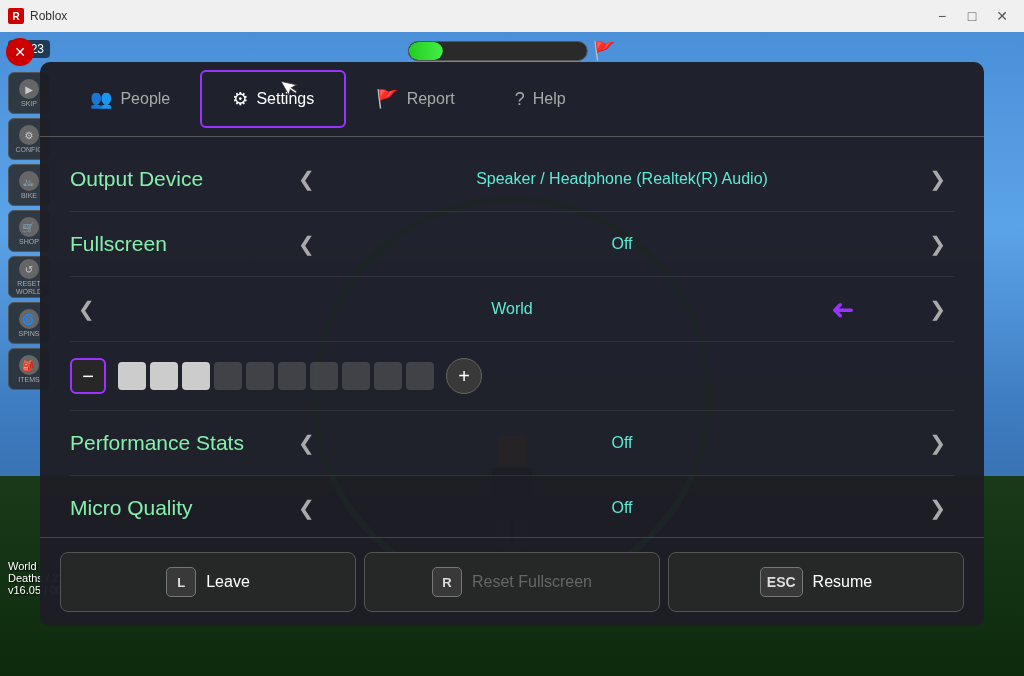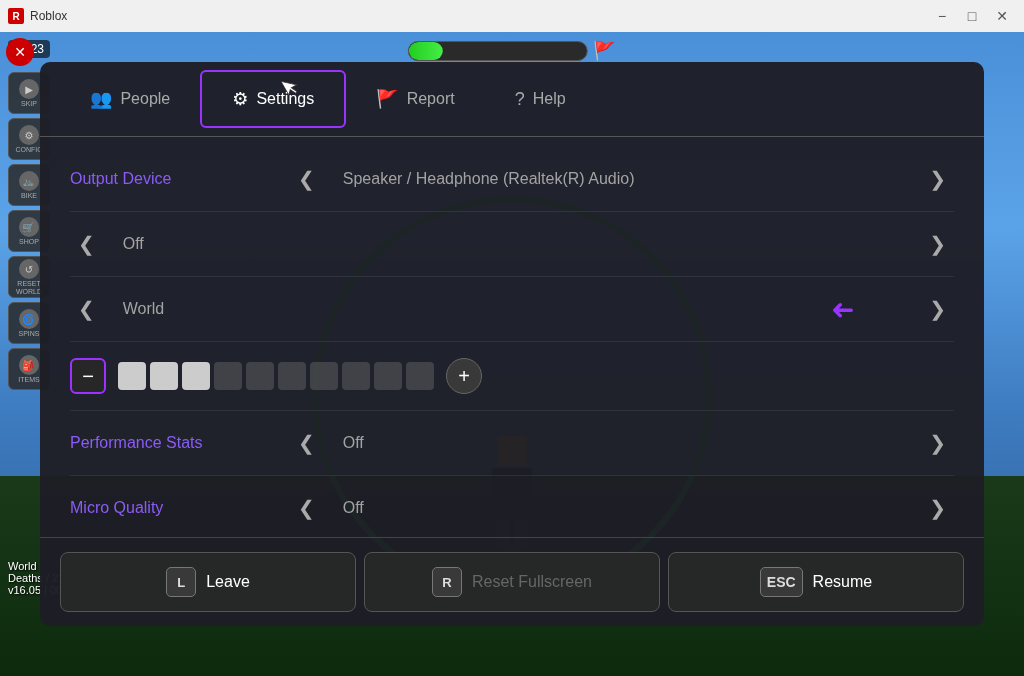--- a/index.html
+++ b/index.html
@@ -264,22 +264,22 @@
     
     .settings-row {
       display: flex;
       align-items: center;
       padding: 16px 0;
       border-bottom: 1px solid rgba(255,255,255,0.08);
     }
 
     .settings-label {
       flex: 0 0 220px;
-      color: #8b5cf6;
-      font-size: 16px;
+      color: #86efac;
+      font-size: 21px;
       font-weight: 500;
     }
 
     .settings-control {
       flex: 1;
       display: flex;
       align-items: center;
       justify-content: center;
       gap: 20px;
     }
@@ -287,24 +287,24 @@
     .arrow-btn {
       background: transparent;
       border: none;
       color: #aaa;
       font-size: 20px;
       cursor: pointer;
       padding: 4px 8px;
     }
 
     .setting-value {
-      color: #a3a3a3;
+      color: #5eead4;
       font-size: 16px;
       flex: 1;
-      text-align: left;
+      text-align: center;
     }
 
     
     .quality-control {
       flex: 1;
       display: flex;
       align-items: center;
       gap: 12px;
     }
 
@@ -580,20 +580,21 @@
         <div class="settings-row">
           <div class="settings-label">Output Device</div>
           <div class="settings-control">
             <button class="arrow-btn">❮</button>
             <span class="setting-value">Speaker / Headphone (Realtek(R) Audio)</span>
             <button class="arrow-btn">❯</button>
           </div>
         </div>
 
         <div class="settings-row">
+          <div class="settings-label">Fullscreen</div>
           <div class="settings-control">
             <button class="arrow-btn">❮</button>
             <span class="setting-value">Off</span>
             <button class="arrow-btn">❯</button>
           </div>
         </div>
 
         <div class="settings-row" style="position:relative">
           <div class="settings-control">
             <button class="arrow-btn">❮</button>

